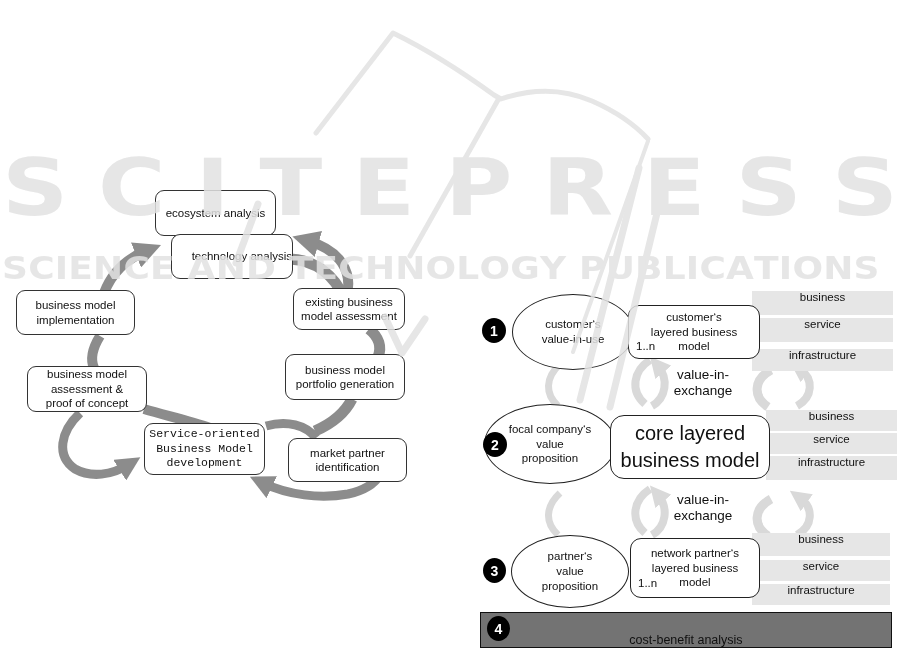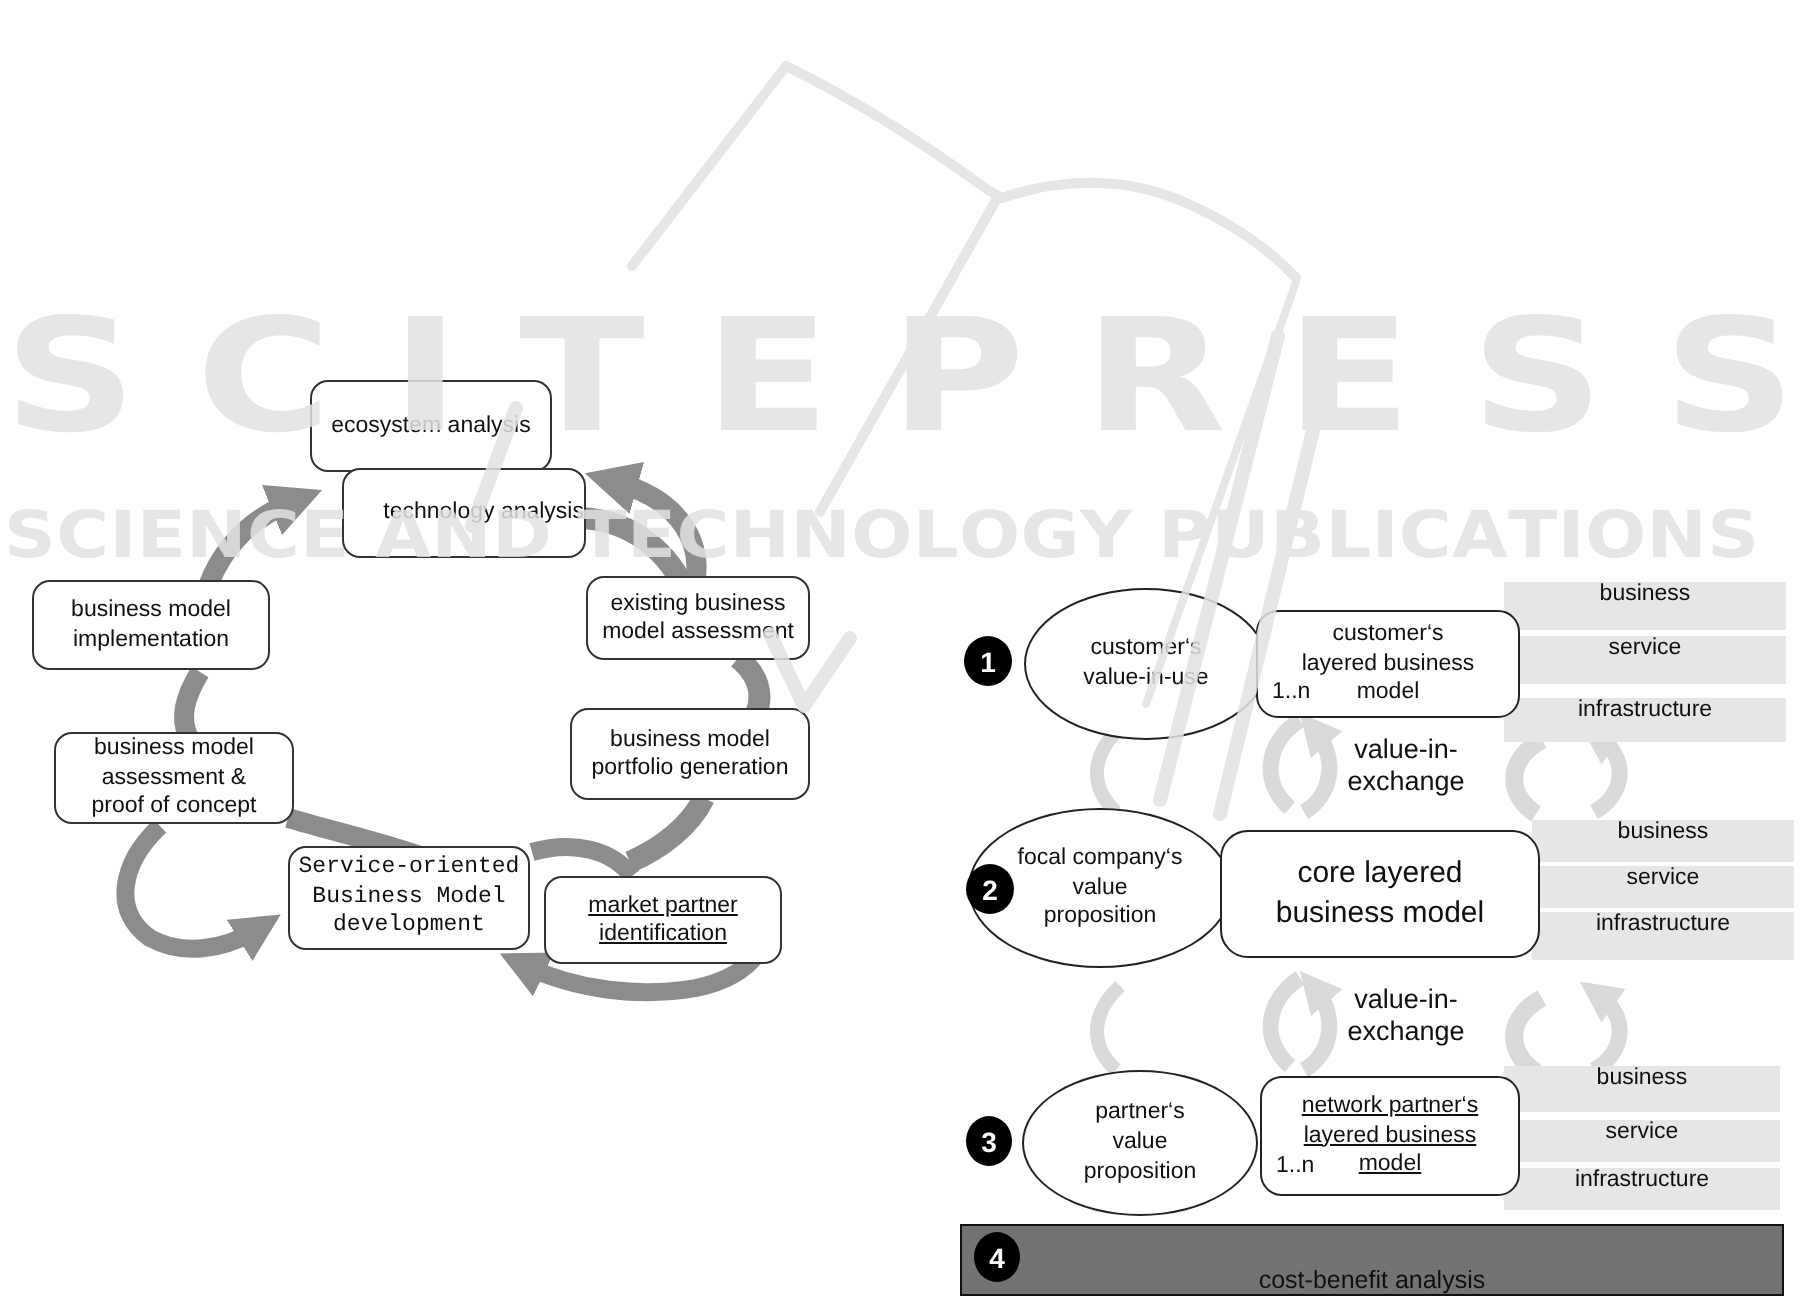--- a/index.html
+++ b/index.html
@@ -37,21 +37,21 @@
   .ellipse {
     position:absolute; z-index:2; background:#fff; border:1.2px solid #222;
     border-radius:50%; display:flex; align-items:center; justify-content:center;
     text-align:center; font-size:11.5px; line-height:1.3; color:#101010;
   }
   .rbox {
     position:absolute; z-index:3; background:#fff; border:1.4px solid #222;
     border-radius:11px; display:flex; align-items:center; justify-content:center;
     text-align:center; font-size:11.5px; line-height:1.3; color:#101010;
   }
-  .rbox.big { font-size:15px; border-radius:14px; line-height:1.35; }
+  .rbox.big { font-size:20px; border-radius:14px; line-height:1.35; }
   .num {
     position:absolute; z-index:4; background:#000; color:#fff; border-radius:50%;
     display:flex; align-items:center; justify-content:center;
     font-weight:bold; font-size:14px;
   }
   .stack-row {
     position:absolute; z-index:2; background:#e6e6e6; color:#101010;
     display:flex; justify-content:center; font-size:11.5px;
   }
   .vx {
@@ -114,21 +114,21 @@
     <span class="pre">technology analysis</span>
   </div>
   <div class="pbox" style="left:293px; top:288px; width:110px; height:40px;">
     <span class="pre">existing business
 model assessment</span>
   </div>
   <div class="pbox" style="left:285px; top:354px; width:118px; height:44px;">
     <span class="pre">business model
 portfolio generation</span>
   </div>
-  <div class="pbox" style="left:272px; top:438px; width:117px; height:42px;text-decoration:underline;">
+  <div class="pbox" style="left:288px; top:438px; width:117px; height:42px;">
     <span class="pre">market partner
 identification</span>
   </div>
   <div class="pbox" style="left:144px; top:423px; width:119px; height:50px;font-family:Liberation Mono, monospace;">
     <span class="pre">Service-oriented
 Business Model
 development</span>
   </div>
   <div class="pbox" style="left:27px; top:366px; width:118px; height:44px;">
     <span class="pre">business model
@@ -194,21 +194,21 @@
   </div>
 
   <div class="num" style="left:483px; top:558px; width:23px; height:25px;">
     <span>3</span>
   </div>
   <div class="ellipse" style="left:511px; top:535px; width:116px; height:71px;">
     <span class="pre">partner‘s
 value
 proposition</span>
   </div>
-  <div class="rbox" style="left:630px; top:538px; width:128px; height:58px;text-decoration:underline;">
+  <div class="rbox" style="left:630px; top:538px; width:128px; height:58px;">
     <span class="pre">network partner‘s
 layered business
 model</span>
   </div>
   <span class="mult" style="left:638px; top:577px;">1..n</span>
   <div class="stack-row" style="left:752px; top:533px; width:138px; height:23px;">
     <span>business</span>
   </div>
   <div class="stack-row" style="left:752px; top:560px; width:138px; height:21px;">
     <span>service</span>

